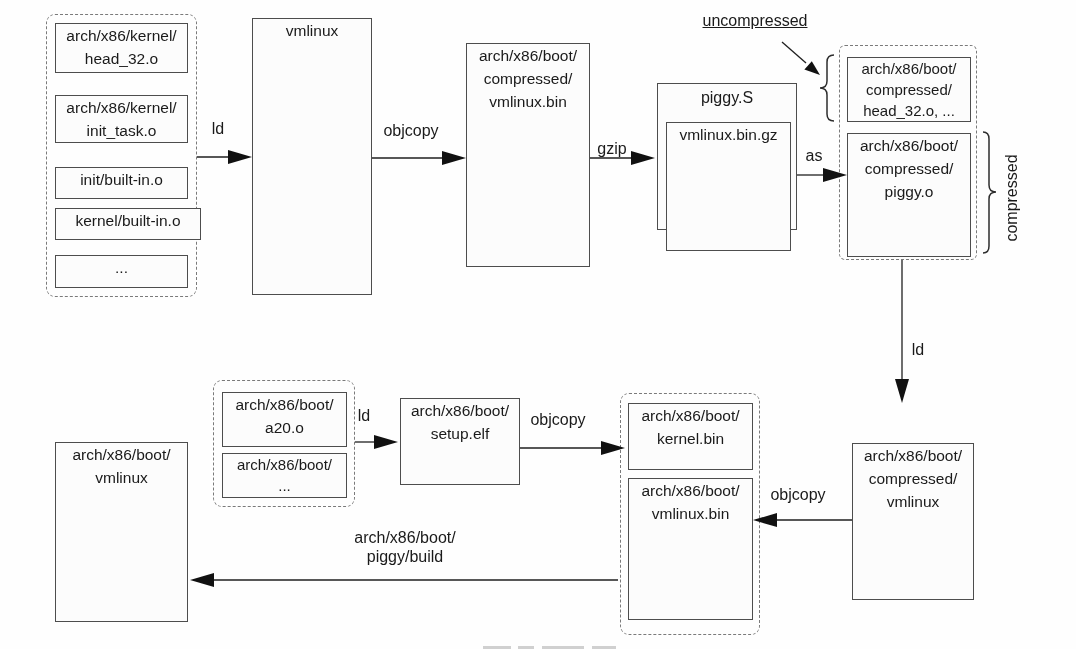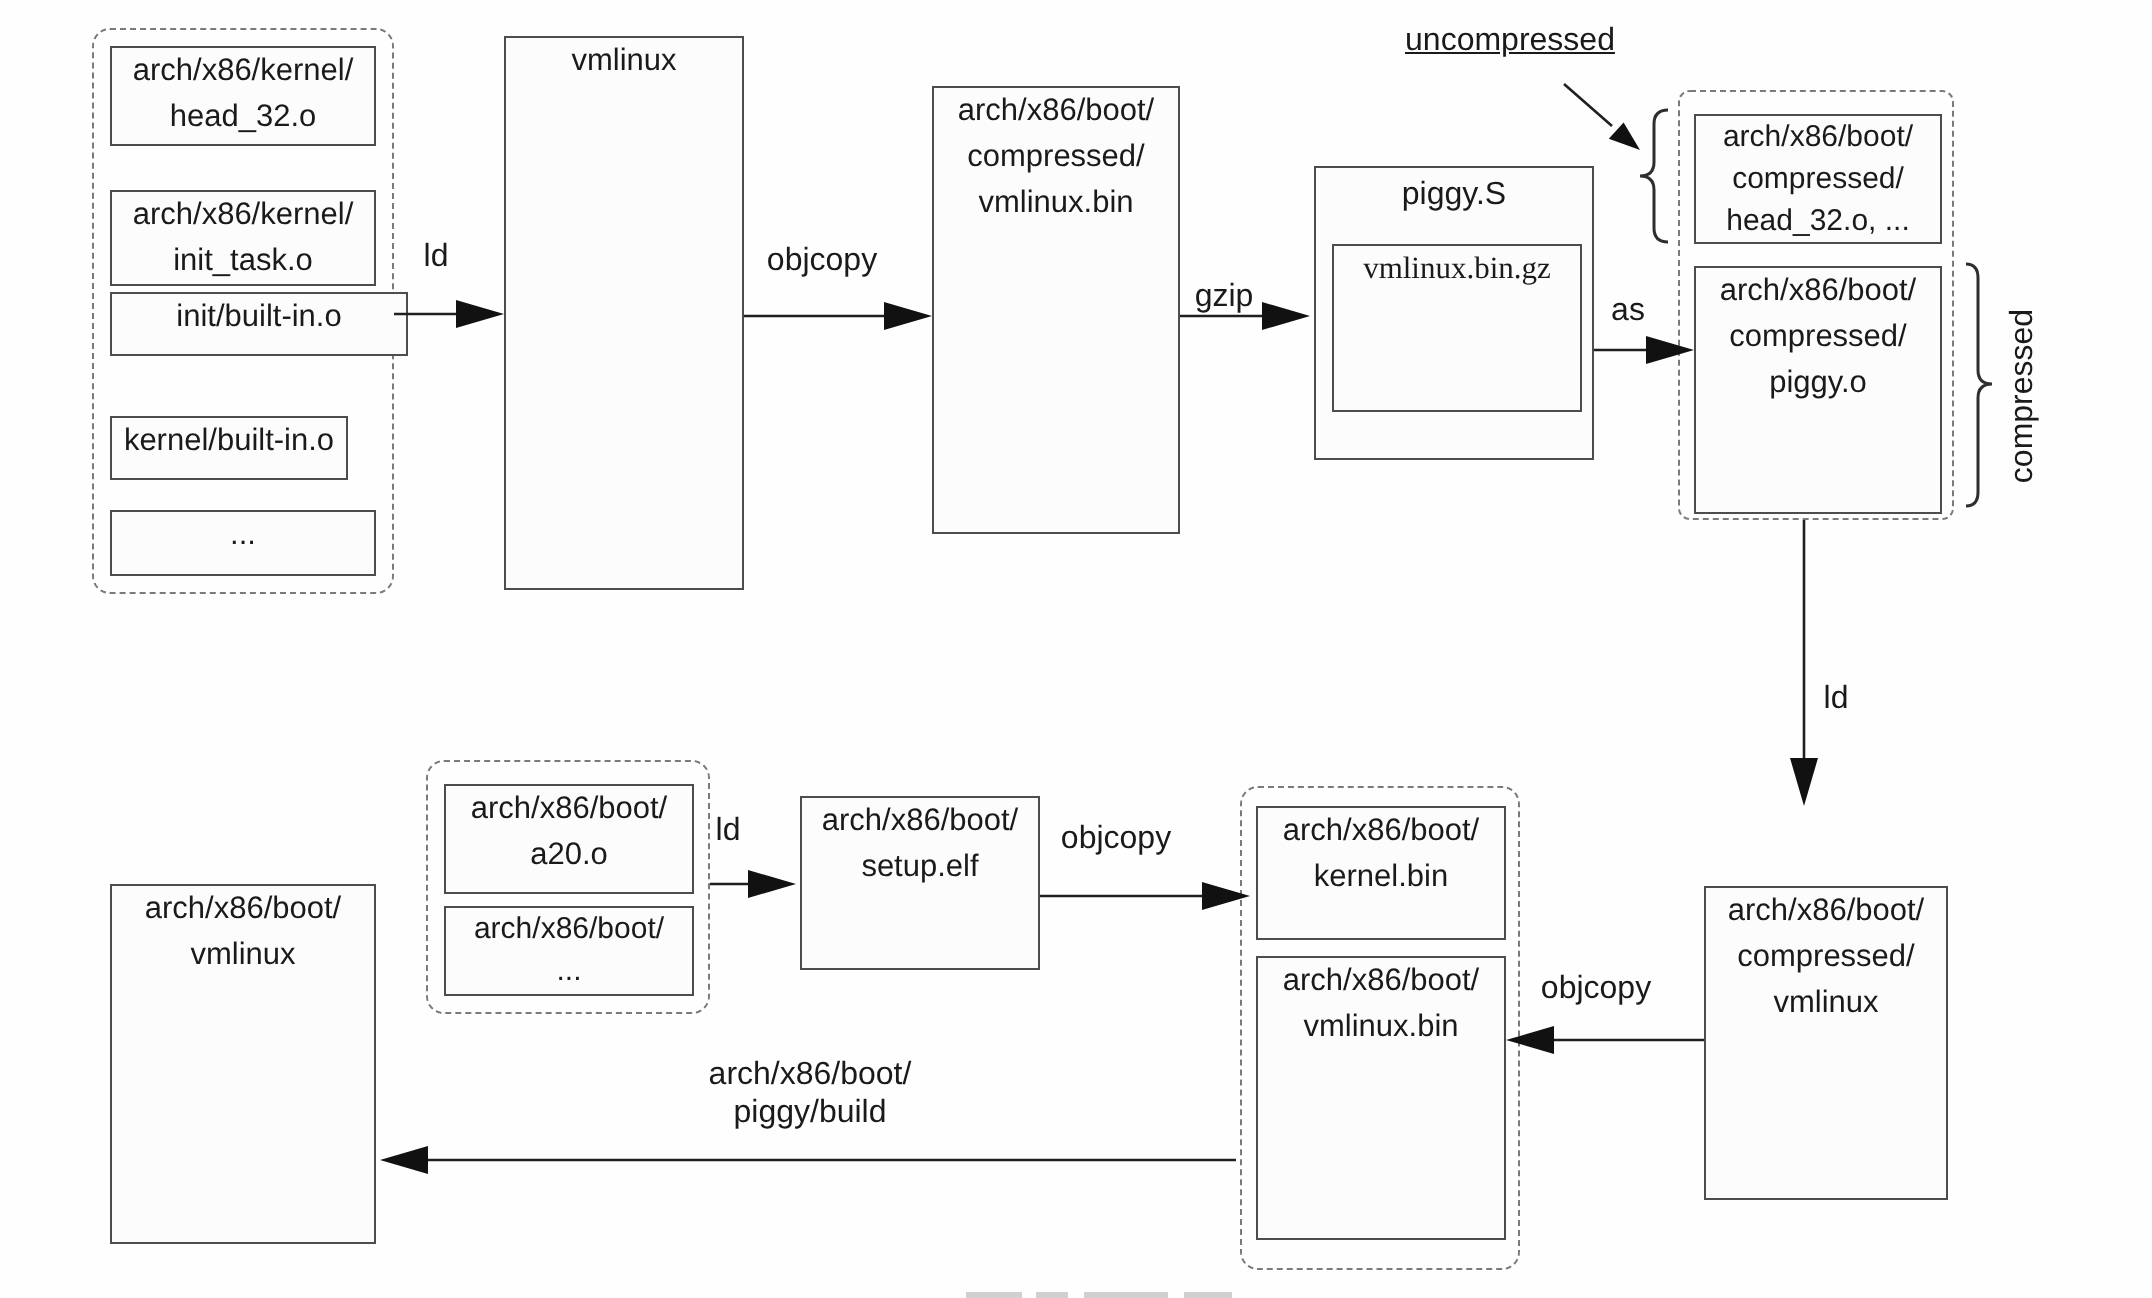--- a/index.html
+++ b/index.html
@@ -45,43 +45,43 @@
   <div class="group" style="left:213px;top:380px;width:142px;height:127px;"></div>
 
   <div class="node" style="left:55px;top:23px;width:133px;height:50px;">
       <span>arch/x86/kernel/</span>
       <span>head_32.o</span>
     </div>
   <div class="node" style="left:55px;top:95px;width:133px;height:48px;">
       <span>arch/x86/kernel/</span>
       <span>init_task.o</span>
     </div>
-  <div class="node" style="left:55px;top:146px;width:149px;height:32px;">
+  <div class="node" style="left:55px;top:167px;width:133px;height:32px;">
       <span>init/built-in.o</span>
     </div>
-  <div class="node" style="left:55px;top:208px;width:119px;height:32px;">
+  <div class="node" style="left:55px;top:208px;width:146px;height:32px;">
       <span>kernel/built-in.o</span>
     </div>
   <div class="node" style="left:55px;top:255px;width:133px;height:33px;">
       <span>...</span>
     </div>
 
   <div class="node" style="left:252px;top:18px;width:120px;height:277px;">
       <span>vmlinux</span>
     </div>
 
   <div class="node" style="left:466px;top:43px;width:124px;height:224px;">
       <span>arch/x86/boot/</span>
       <span>compressed/</span>
       <span>vmlinux.bin</span>
     </div>
 
   <div class="node" style="left:657px;top:83px;width:140px;height:147px;justify-content:flex-start;">
     <div class="node-title">piggy.S</div>
-    <div class="node" style="left:8px;top:38px;width:125px;height:84px;font-family:Liberation Serif, serif;">
+    <div class="node" style="left:8px;top:38px;width:125px;height:129px;">
         <span>vmlinux.bin.gz</span>
       </div>
   </div>
 
   <div class="node tight" style="left:847px;top:57px;width:124px;height:65px;">
       <span>arch/x86/boot/</span>
       <span>compressed/</span>
       <span>head_32.o, ...</span>
     </div>
   <div class="node" style="left:847px;top:133px;width:124px;height:124px;">

